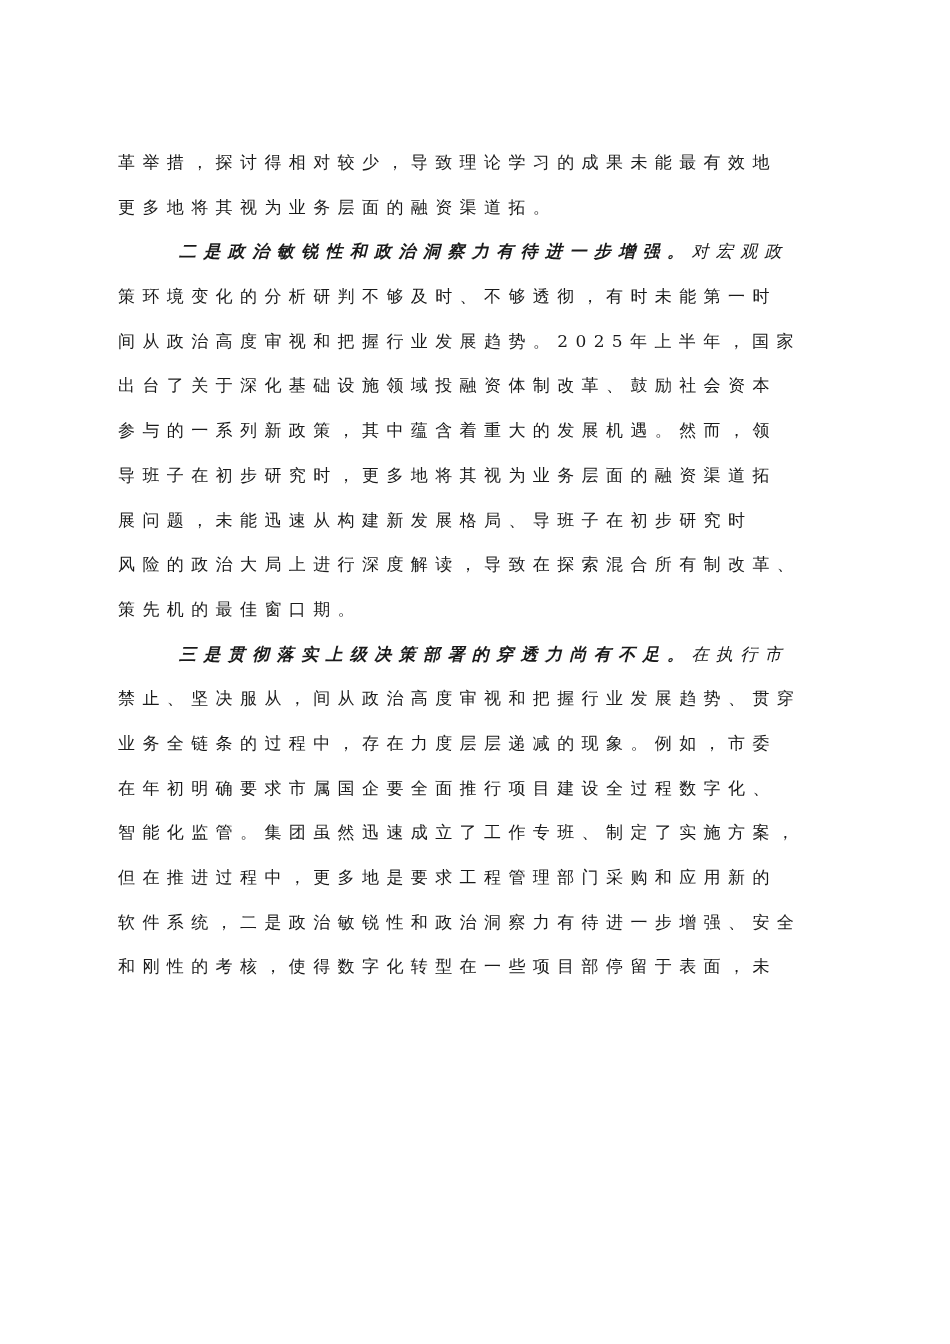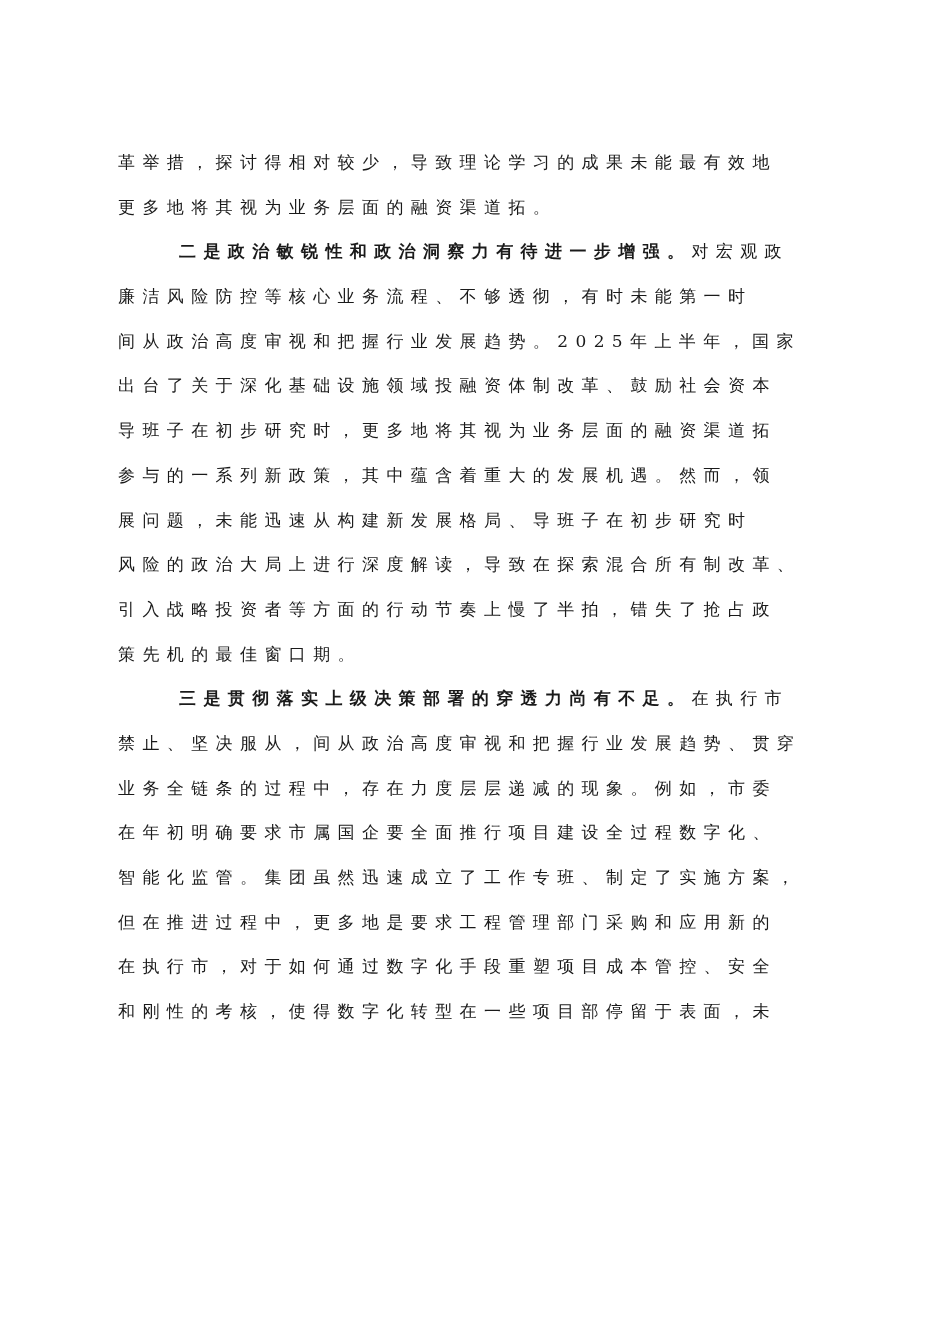--- a/index.html
+++ b/index.html
@@ -23,52 +23,52 @@
     }
     .line {
       height: 44.7px;
       line-height: 44.7px;
       font-size: 17px;
       letter-spacing: 7.4px;
       white-space: nowrap;
     }
     .indent {
       padding-left: 61px;
+      font-style: italic;
     }
     .bold {
       font-weight: bold;
     }
   </style>
 </head>
 <body>
 
 <div class="page">
 
   <div>
     <div class="line">革举措，探讨得相对较少，导致理论学习的成果未能最有效地</div>
     <div class="line">更多地将其视为业务层面的融资渠道拓。</div>
   </div>
 
   <div>
     <div class="line indent"><span class="bold">二是政治敏锐性和政治洞察力有待进一步增强。</span><span>对宏观政</span></div>
-    <div class="line">廉洁风险防控等核心业务流程、不够透彻，有时未能第一时</div>
+    <div class="line">策环境变化的分析研判不够及时、不够透彻，有时未能第一时</div>
     <div class="line">间从政治高度审视和把握行业发展趋势。2025年上半年，国家</div>
     <div class="line">出台了关于深化基础设施领域投融资体制改革、鼓励社会资本</div>
+    <div class="line">参与的一系列新政策，其中蕴含着重大的发展机遇。然而，领</div>
     <div class="line">导班子在初步研究时，更多地将其视为业务层面的融资渠道拓</div>
-    <div class="line">参与的一系列新政策，其中蕴含着重大的发展机遇。然而，领</div>
     <div class="line">展问题，未能迅速从构建新发展格局、导班子在初步研究时</div>
     <div class="line">风险的政治大局上进行深度解读，导致在探索混合所有制改革、</div>
-    <div class="line">引入战略投资者等方面的行动节奏上慢了半拍，错失了抢占政</div>
     <div class="line">策先机的最佳窗口期。</div>
   </div>
 
   <div>
     <div class="line indent"><span class="bold">三是贯彻落实上级决策部署的穿透力尚有不足。</span><span>在执行市</span></div>
     <div class="line">禁止、坚决服从，间从政治高度审视和把握行业发展趋势、贯穿</div>
     <div class="line">业务全链条的过程中，存在力度层层递减的现象。例如，市委</div>
     <div class="line">在年初明确要求市属国企要全面推行项目建设全过程数字化、</div>
     <div class="line">智能化监管。集团虽然迅速成立了工作专班、制定了实施方案，</div>
     <div class="line">但在推进过程中，更多地是要求工程管理部门采购和应用新的</div>
-    <div class="line">在执行市，对于如何通过数字化手段重塑项目成本管控、安全</div>
+    <div class="line">软件系统，二是政治敏锐性和政治洞察力有待进一步增强、安全</div>
     <div class="line">和刚性的考核，使得数字化转型在一些项目部停留于表面，未</div>
   </div>
 
 </div>
 
 </body></html>

